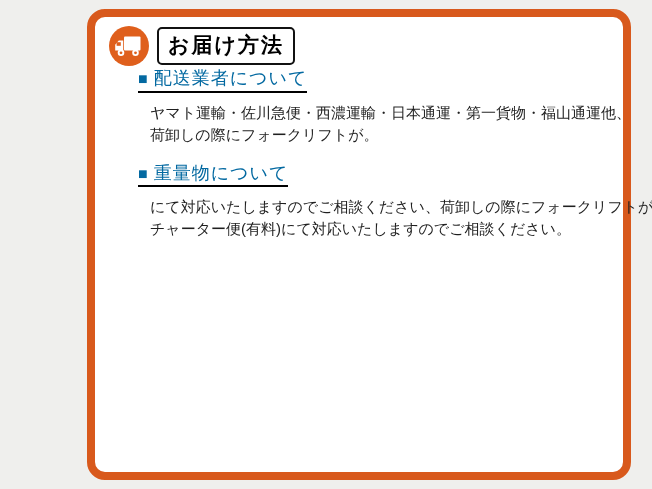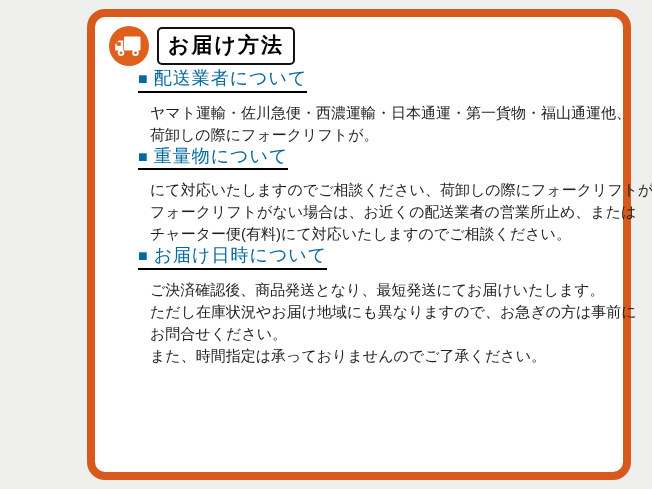--- a/index.html
+++ b/index.html
@@ -49,21 +49,21 @@
     font-weight: 700;
     letter-spacing: 2px;
     color: #000000;
     background: #ffffff;
   }
   .content {
     padding-left: 29px;
     padding-right: 4px;
   }
   .section {
-    margin-top: 0;
+    margin-top: 17px;
   }
   .section:first-child {
     margin-top: 2px;
   }
   .section-heading {
     display: inline-block;
     font-size: 18px;
     font-weight: 400;
     color: #0369a1;
     border-bottom: 2px solid #000000;
@@ -117,32 +117,22 @@
           <div class="body-line">荷卸しの際にフォークリフトが。</div>
         </div>
       </div>
 
       <div class="section">
         <div class="section-heading">
           <span class="bullet">■</span><span>重量物について</span>
         </div>
         <div class="section-body">
           <div class="body-line">にて対応いたしますのでご相談ください、荷卸しの際にフォークリフトが</div>
-          <div class="body-line">フォークリフトがない場合は、お近くの配送業者の営業所止め、または</div>
           <div class="body-line">チャーター便(有料)にて対応いたしますのでご相談ください。</div>
         </div>
       </div>
 
       <div class="section">
-        <div class="section-heading">
-          <span class="bullet">■</span><span>お届け日時について</span>
-        </div>
-        <div class="section-body">
-          <div class="body-line">ご決済確認後、商品発送となり、最短発送にてお届けいたします。</div>
-          <div class="body-line">ただし在庫状況やお届け地域にも異なりますので、お急ぎの方は事前に</div>
-          <div class="body-line">お問合せください。</div>
-          <div class="body-line">また、時間指定は承っておりませんのでご了承ください。</div>
-        </div>
       </div>
 
     </div>
   </div>
 </div>
 
 </body></html>

